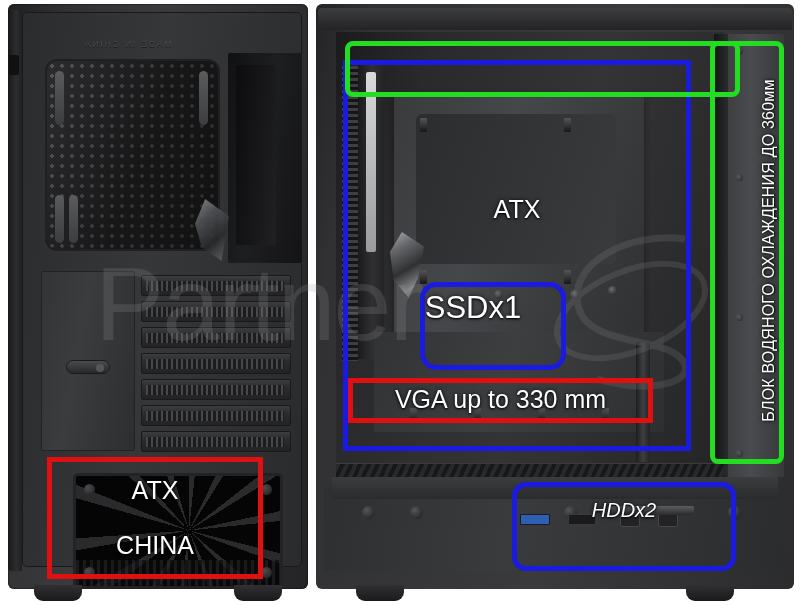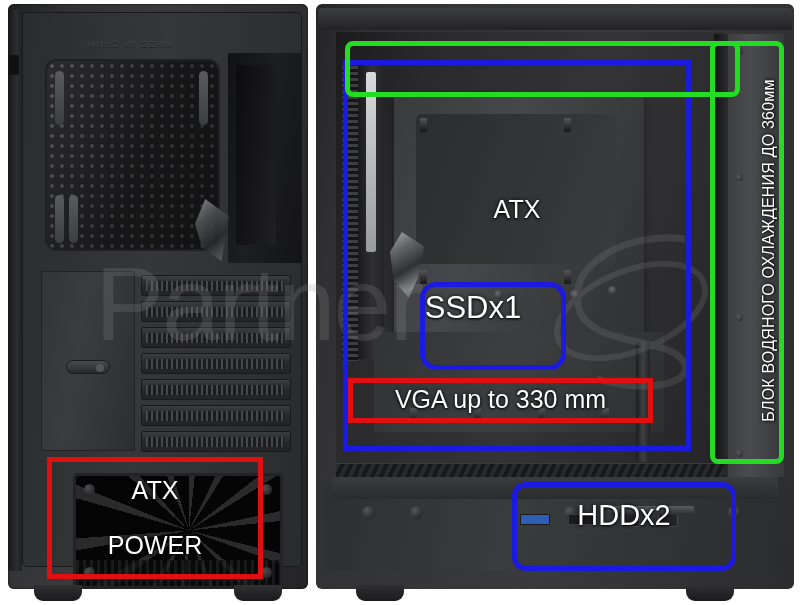--- a/index.html
+++ b/index.html
@@ -330,21 +330,21 @@
   #label-water240 { font-size:16.5px; letter-spacing:.2px; }
   #label-water360 {
     font-size:16px;
     letter-spacing:.2px;
     transform-origin: 0 0;
     transform: rotate(-90deg);
   }
   #label-atx { font-size:25px; }
   #label-ssd { font-size:31px; line-height:1.02; }
   #label-vga { font-size:25px; }
-  #label-hdd { font-size:29px; line-height:1.06; }
+  #label-hdd { font-size:20px; line-height:1.06;font-style:italic; }
   #label-psu { font-size:25px; line-height:1.1; }
 </style>
 </head>
 <body>
 
 <div id="stage">
 
   <div class="case" id="case-left">
     <div id="left-spine">
       <div id="left-spine-tab"></div>
@@ -479,15 +479,15 @@
   <div class="anno-label" id="label-water360" style="left:760px; top:458px; width:415px;">БЛОК ВОДЯНОГО ОХЛАЖДЕНИЯ ДО 360мм</div>
 
   <div class="anno-label" id="label-atx" style="left:343px; top:196px; width:348px;">ATX</div>
 
   <div class="anno-label" id="label-ssd" style="left:400px; top:292px; width:146px;"><span>SSDx1</span><br></div>
 
   <div class="anno-label" id="label-vga" style="left:348px; top:386px; width:305px;">VGA up to 330 mm</div>
 
   <div class="anno-label" id="label-hdd" style="left:512px; top:500px; width:224px;"><span>HDDx2</span><br></div>
 
-  <div class="anno-label" id="label-psu" style="left:47px; top:477px; width:216px;"><span>ATX</span><br><br><span>POWER</span></div>
+  <div class="anno-label" id="label-psu" style="left:47px; top:477px; width:216px;"><span>ATX</span><br><br><span>CHINA</span></div>
 
 </div>
 
 </body></html>

